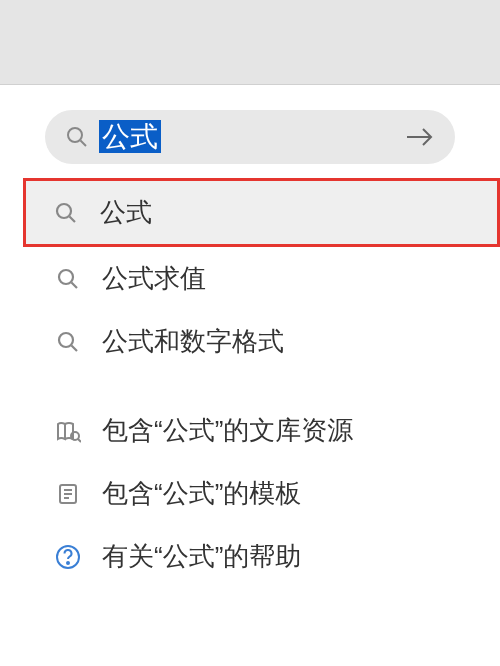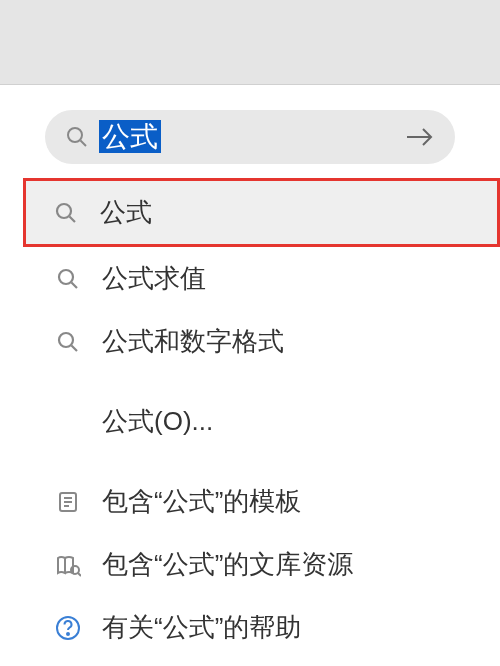--- a/index.html
+++ b/index.html
@@ -144,49 +144,45 @@
       <svg width="24" height="24" viewBox="0 0 24 24" fill="none" stroke="currentColor" stroke-width="2.2">
         <circle cx="10" cy="10" r="7"></circle>
           <line x1="15.5" y1="15.5" x2="21" y2="21"></line>
       </svg>
     </span>
     <span class="dd-label">公式和数字格式</span>
   </div>
 
   <div class="separator"></div>
 
-  <div class="dd-item no-icon">
-    <span class="dd-icon"></span>
-    <span class="dd-label">公式(O)...</span>
-  </div>
 
   <div class="separator"></div>
+
+  <div class="dd-item">
+    <span class="dd-icon">
+      <svg width="26" height="24" viewBox="0 0 26 24" fill="none" stroke="currentColor" stroke-width="2">
+        <path d="M3 5 C3 5 6 3 10 5 L10 20 C6 18 3 20 3 20 Z"></path>
+        <path d="M10 5 C10 5 14 3 18 5 L18 20 C14 18 10 20 10 20"></path>
+        <circle cx="20" cy="17" r="4"></circle>
+        <line x1="23" y1="20" x2="26" y2="23"></line>
+      </svg>
+    </span>
+    <span class="dd-label">包含“公式”的文库资源</span>
+  </div>
 
   <div class="dd-item">
     <span class="dd-icon">
       <svg width="24" height="24" viewBox="0 0 24 24" fill="none" stroke="currentColor" stroke-width="2">
         <rect x="4" y="3" width="16" height="18" rx="2"></rect>
         <line x1="8" y1="8" x2="16" y2="8"></line>
         <line x1="8" y1="12" x2="16" y2="12"></line>
         <line x1="8" y1="16" x2="13" y2="16"></line>
       </svg>
     </span>
     <span class="dd-label">包含“公式”的模板</span>
-  </div>
-
-  <div class="dd-item">
-    <span class="dd-icon">
-      <svg width="26" height="24" viewBox="0 0 26 24" fill="none" stroke="currentColor" stroke-width="2">
-        <path d="M3 5 C3 5 6 3 10 5 L10 20 C6 18 3 20 3 20 Z"></path>
-        <path d="M10 5 C10 5 14 3 18 5 L18 20 C14 18 10 20 10 20"></path>
-        <circle cx="20" cy="17" r="4"></circle>
-        <line x1="23" y1="20" x2="26" y2="23"></line>
-      </svg>
-    </span>
-    <span class="dd-label">包含“公式”的文库资源</span>
   </div>
 
   <div class="dd-item">
     <span class="dd-icon" style="color:#3a7fd5">
       <svg width="26" height="26" viewBox="0 0 26 26" fill="none" stroke="currentColor" stroke-width="2">
         <circle cx="13" cy="13" r="11"></circle>
         <path d="M9.5 9.5 a3.5 3.5 0 1 1 5 3.1 c-1 0.6-1.5 1.4-1.5 2.4"></path>
         <circle cx="13" cy="19" r="1" fill="currentColor"></circle>
       </svg>
     </span>

